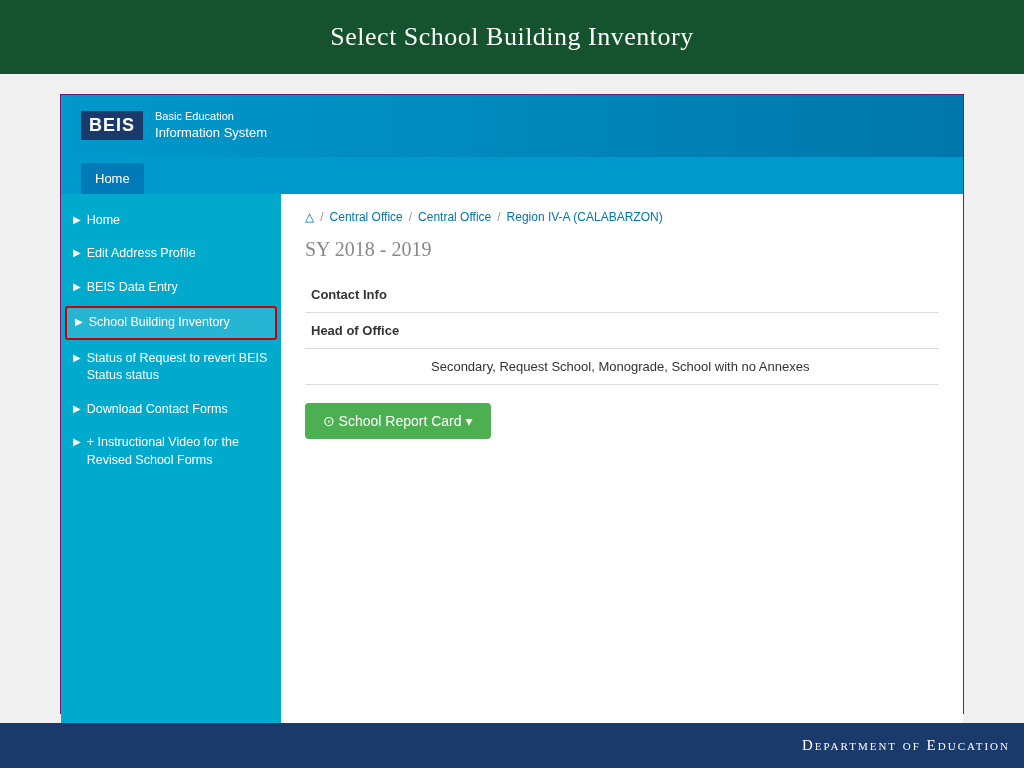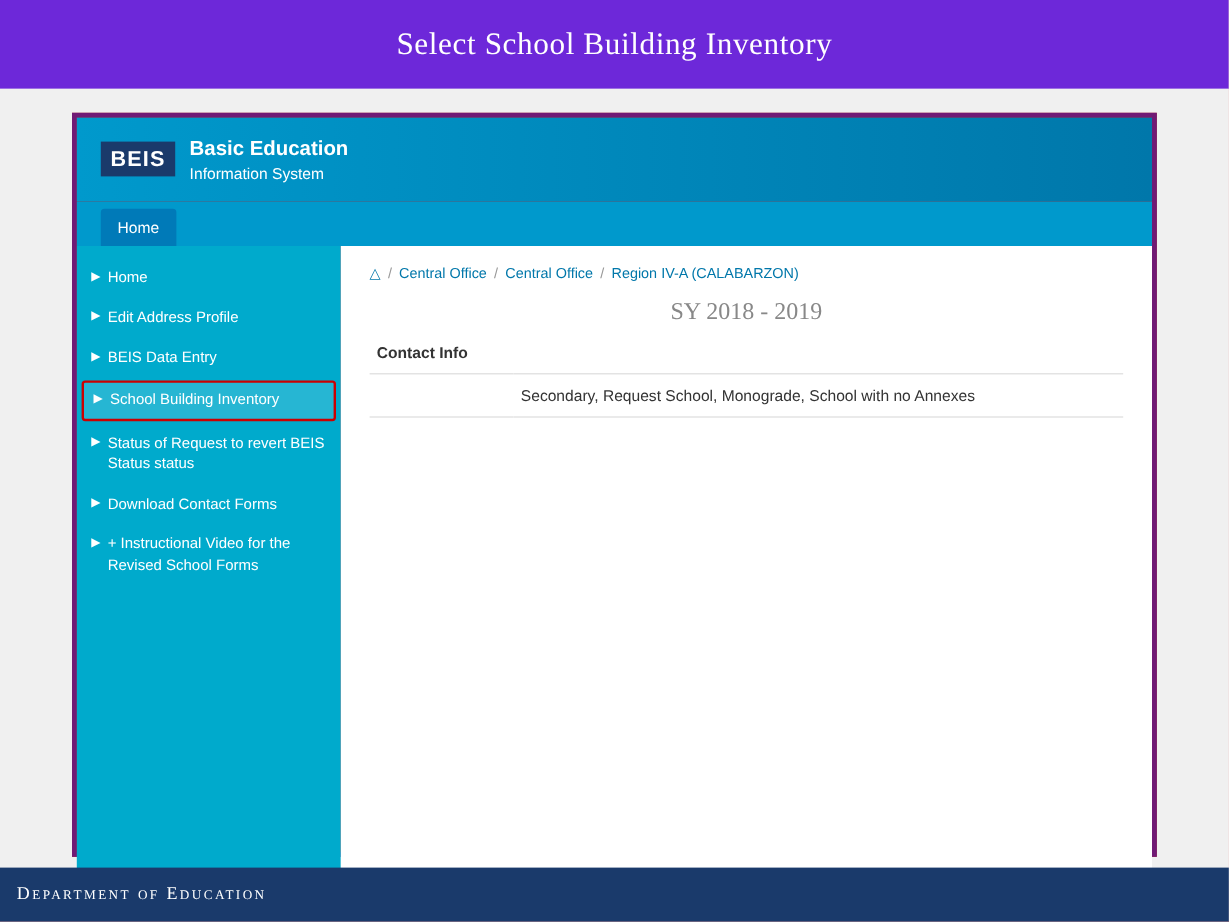--- a/index.html
+++ b/index.html
@@ -6,41 +6,41 @@
     body {
       font-family: Arial, sans-serif;
       background: #ffffff;
       width: 1024px;
       height: 768px;
       overflow: hidden;
     }
 
     
     .top-header {
-      background: #6d28d9;
+      background: #14532d;
       color: white;
       text-align: center;
       padding: 22px 20px;
       font-size: 26px;
       font-weight: normal;
       letter-spacing: 0.5px;
       font-family: Georgia, serif;
     }
 
     
     .main-wrapper {
       background: #f0f0f0;
       padding: 20px 60px;
       height: 660px;
     }
 
     
     .browser-container {
-      background: #b91c1c;
-      border: 4px solid #701a75;
+      background: #3b82f6;
+      border: 1px solid #701a75;
       width: 100%;
       height: 100%;
     }
 
     
     .beis-header {
       background: linear-gradient(to right, #0099cc, #0077aa);
       padding: 14px 20px;
       display: flex;
       align-items: center;
@@ -52,21 +52,21 @@
       font-size: 18px;
       padding: 4px 8px;
       margin-right: 12px;
       letter-spacing: 1px;
     }
     .beis-title {
       color: white;
       font-size: 13px;
       line-height: 1.4;
     }
-    .beis-title .line1 { font-size: 17px; font-weight: bold; }
+    .beis-title .line1 { font-size: 11px; font-weight: normal; }
 
     
     .nav-bar {
       background: #0099cc;
       padding: 0 20px;
     }
     .nav-bar a {
       display: inline-block;
       color: white;
       text-decoration: none;
@@ -128,25 +128,25 @@
       margin-bottom: 14px;
       display: flex;
       align-items: center;
       gap: 6px;
     }
     .breadcrumb span { color: #0077aa; cursor: pointer; }
     .breadcrumb .sep { color: #999; }
 
     
     .sy-heading {
-      text-align: center;
+      text-align: left;
       font-size: 20px;
       color: #888;
       font-weight: normal;
-      margin-bottom: 4px;
+      margin-bottom: 16px;
       font-family: Georgia, serif;
     }
 
     
     .info-table {
       width: 100%;
       border-collapse: collapse;
     }
     .info-table tr td {
       padding: 10px 6px;
@@ -173,21 +173,21 @@
       border-radius: 4px;
       cursor: pointer;
       margin-top: 18px;
       gap: 8px;
     }
 
     
     .footer {
       background: #1a3a6b;
       color: white;
-      text-align: left;
+      text-align: right;
       padding: 14px;
       font-size: 15px;
       letter-spacing: 2px;
       font-family: Georgia, serif;
       font-variant: small-caps;
       position: absolute;
       bottom: 0;
       width: 1024px;
     }
   </style>
@@ -261,26 +261,31 @@
         <div class="sy-heading">SY 2018 - 2019</div>
 
         
         <table class="info-table">
           <tbody>
           <tr>
             <td>Contact Info</td>
             <td></td>
           </tr>
           <tr>
+            <td>Head of Office</td>
+            <td></td>
+          </tr>
+          <tr>
             <td></td>
             <td>Secondary, Request School, Monograde, School with no Annexes</td>
           </tr>
         </tbody>
           </table>
 
         
+        <button class="report-card-btn">⊙ School Report Card ▾</button>
 
       </div>
     </div>
   </div>
 </div>
 
 <div class="footer">Department of Education</div>
 
 </body></html>

